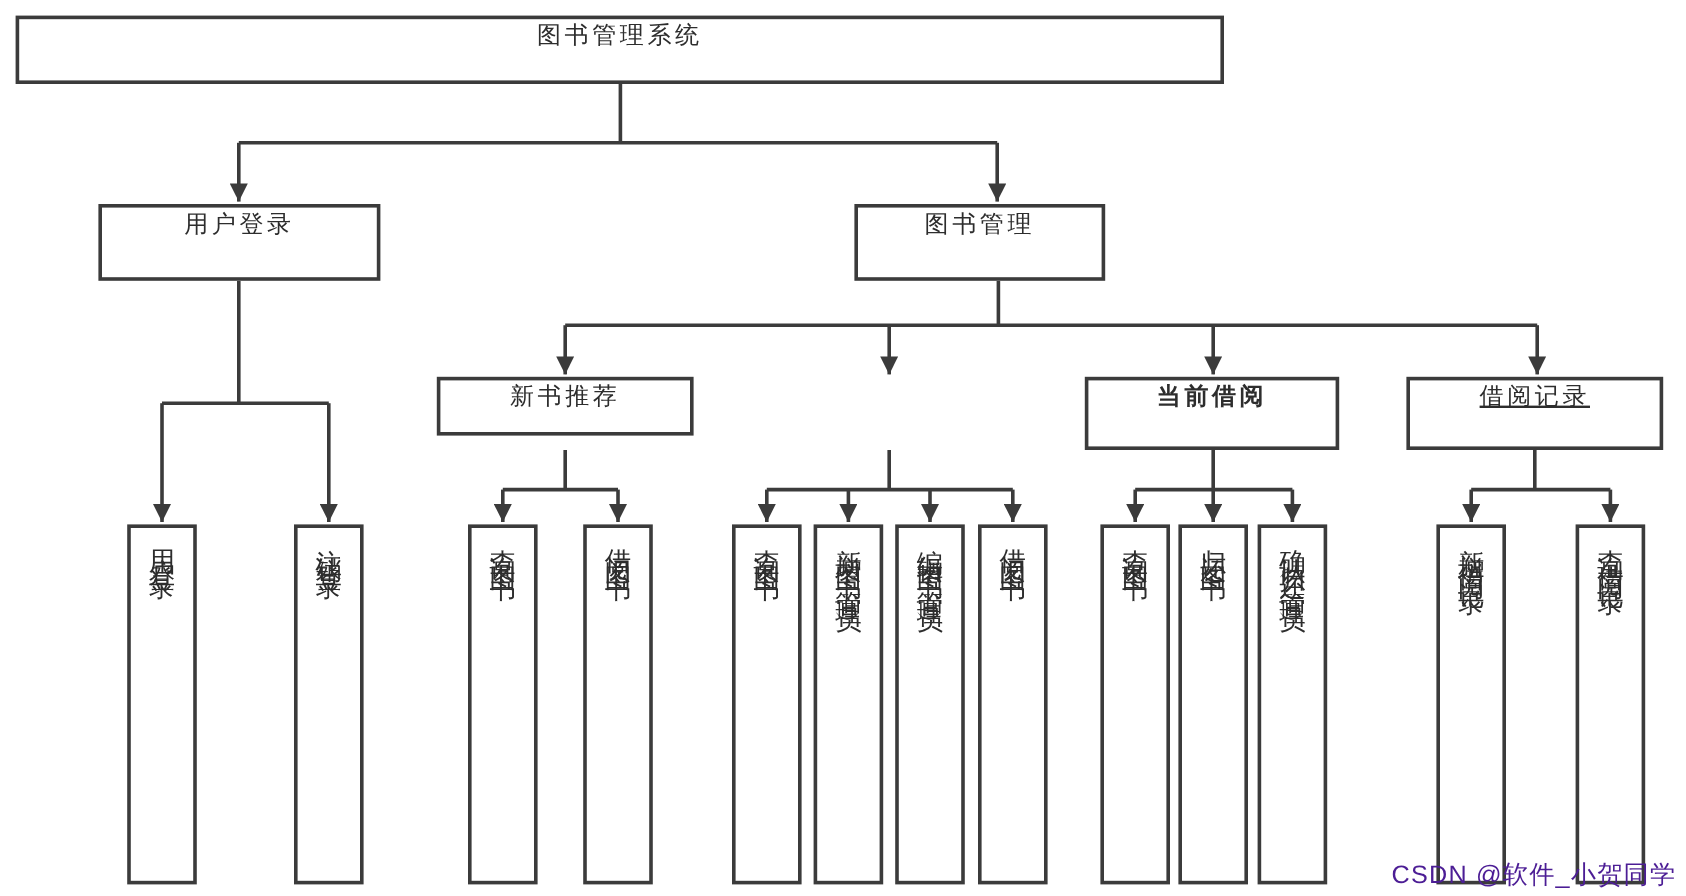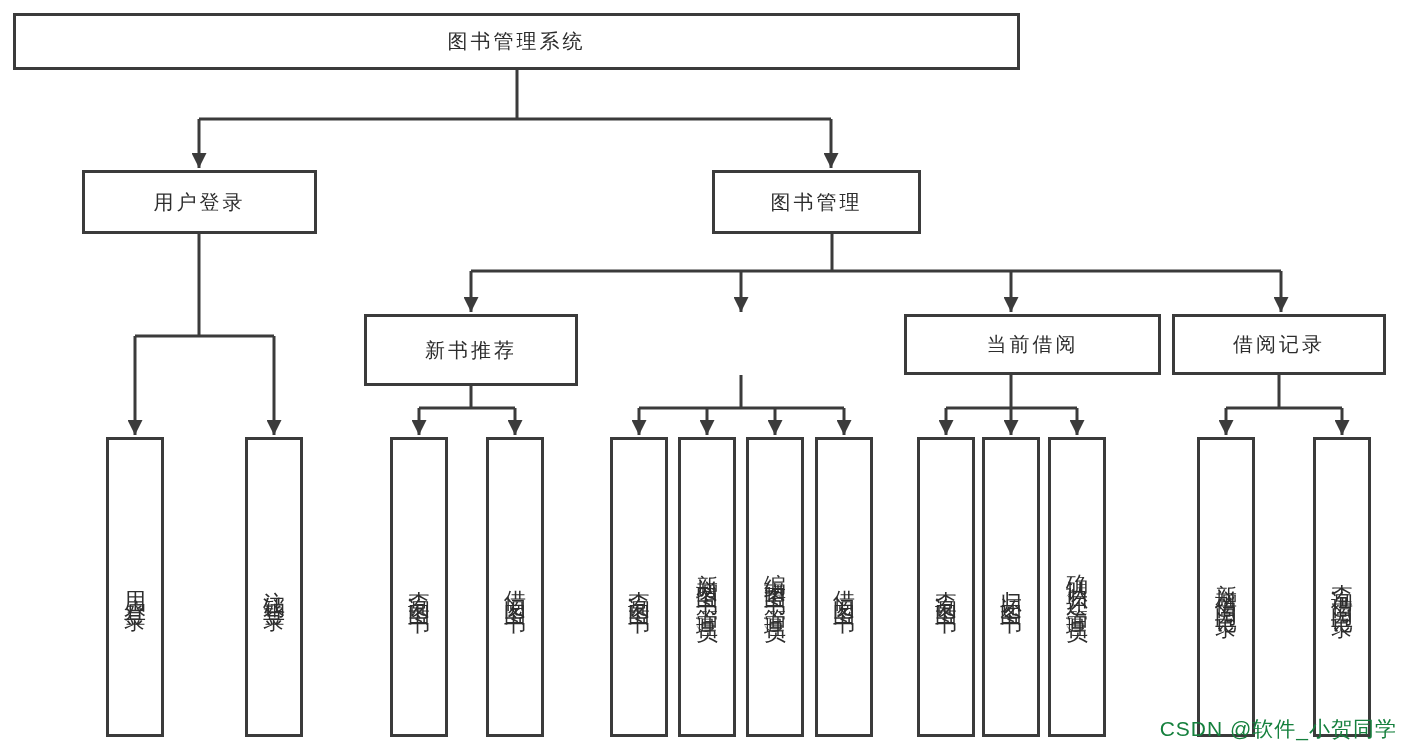--- a/index.html
+++ b/index.html
@@ -4,54 +4,54 @@
 <style>
   html,body { margin:0; padding:0; background:#ffffff; }
   .canvas {
     position:relative; width:1405px; height:747px; background:#ffffff;
     font-family:"Liberation Sans", sans-serif; overflow:hidden;
   }
   .connectors { position:absolute; left:0; top:0; width:1405px; height:747px; }
   .node {
     position:absolute; box-sizing:border-box;
     border:3px solid #3b3b3b; background:#ffffff;
-    display:flex; align-items:center; justify-content:center;
+    display:flex; justify-content:center;
     color:#2d2d2d;
   }
   .node.h { font-size:20px; letter-spacing:3px; }
   .node.v span {
     writing-mode:vertical-rl; text-orientation:mixed;
     font-size:22px; letter-spacing:7px; line-height:1;
   }
   
   #n-root   { left:13px;  top:13px;  width:1007px; height:57px; }
   #n-login  { left:82px;  top:170px; width:235px;  height:64px; }
   #n-mgmt   { left:712px; top:170px; width:209px;  height:64px; }
-  #n-nbr    { left:364px; top:314px; width:214px;  height:72px; }
+  #n-nbr    { left:364px; top:314px; width:214px;  height:49px; }
   #n-bb     { left:634px; top:314px; width:214px;  height:61px; }
-  #n-cb     { left:904px; top:314px; width:257px;  height:61px; }
-  #n-br     { left:1172px;top:314px; width:214px;  height:61px; }
+  #n-cb     { left:904px; top:314px; width:212px;  height:61px;font-weight:bold; }
+  #n-br     { left:1172px;top:314px; width:214px;  height:61px;text-decoration:underline; }
   
   .leaf { top:437px; width:58px; height:300px; }
   #l-ulogin  { left:106px; }
   #l-logout  { left:245px; }
   #l-nbr-q   { left:390px; }
   #l-nbr-b   { left:486px; }
   #l-bb-q    { left:610px; }
   #l-bb-add  { left:678px; }
   #l-bb-edit { left:746px; }
   #l-bb-bor  { left:815px; }
   #l-cb-q    { left:917px; }
   #l-cb-ret  { left:982px; }
   #l-cb-cfm  { left:1048px; }
   #l-br-add  { left:1197px; }
   #l-br-q    { left:1313px; }
   .watermark {
     position:absolute; right:8px; bottom:4px;
-    font-size:21px; color:#15803d; letter-spacing:1px;
+    font-size:21px; color:#4c1d95; letter-spacing:1px;
     white-space:nowrap; z-index:5;
   }
 </style>
 </head>
 <body>
 
 <div class="canvas">
 
   <svg class="connectors" viewBox="0 0 1405 747" xmlns="http://www.w3.org/2000/svg">
     <defs>

